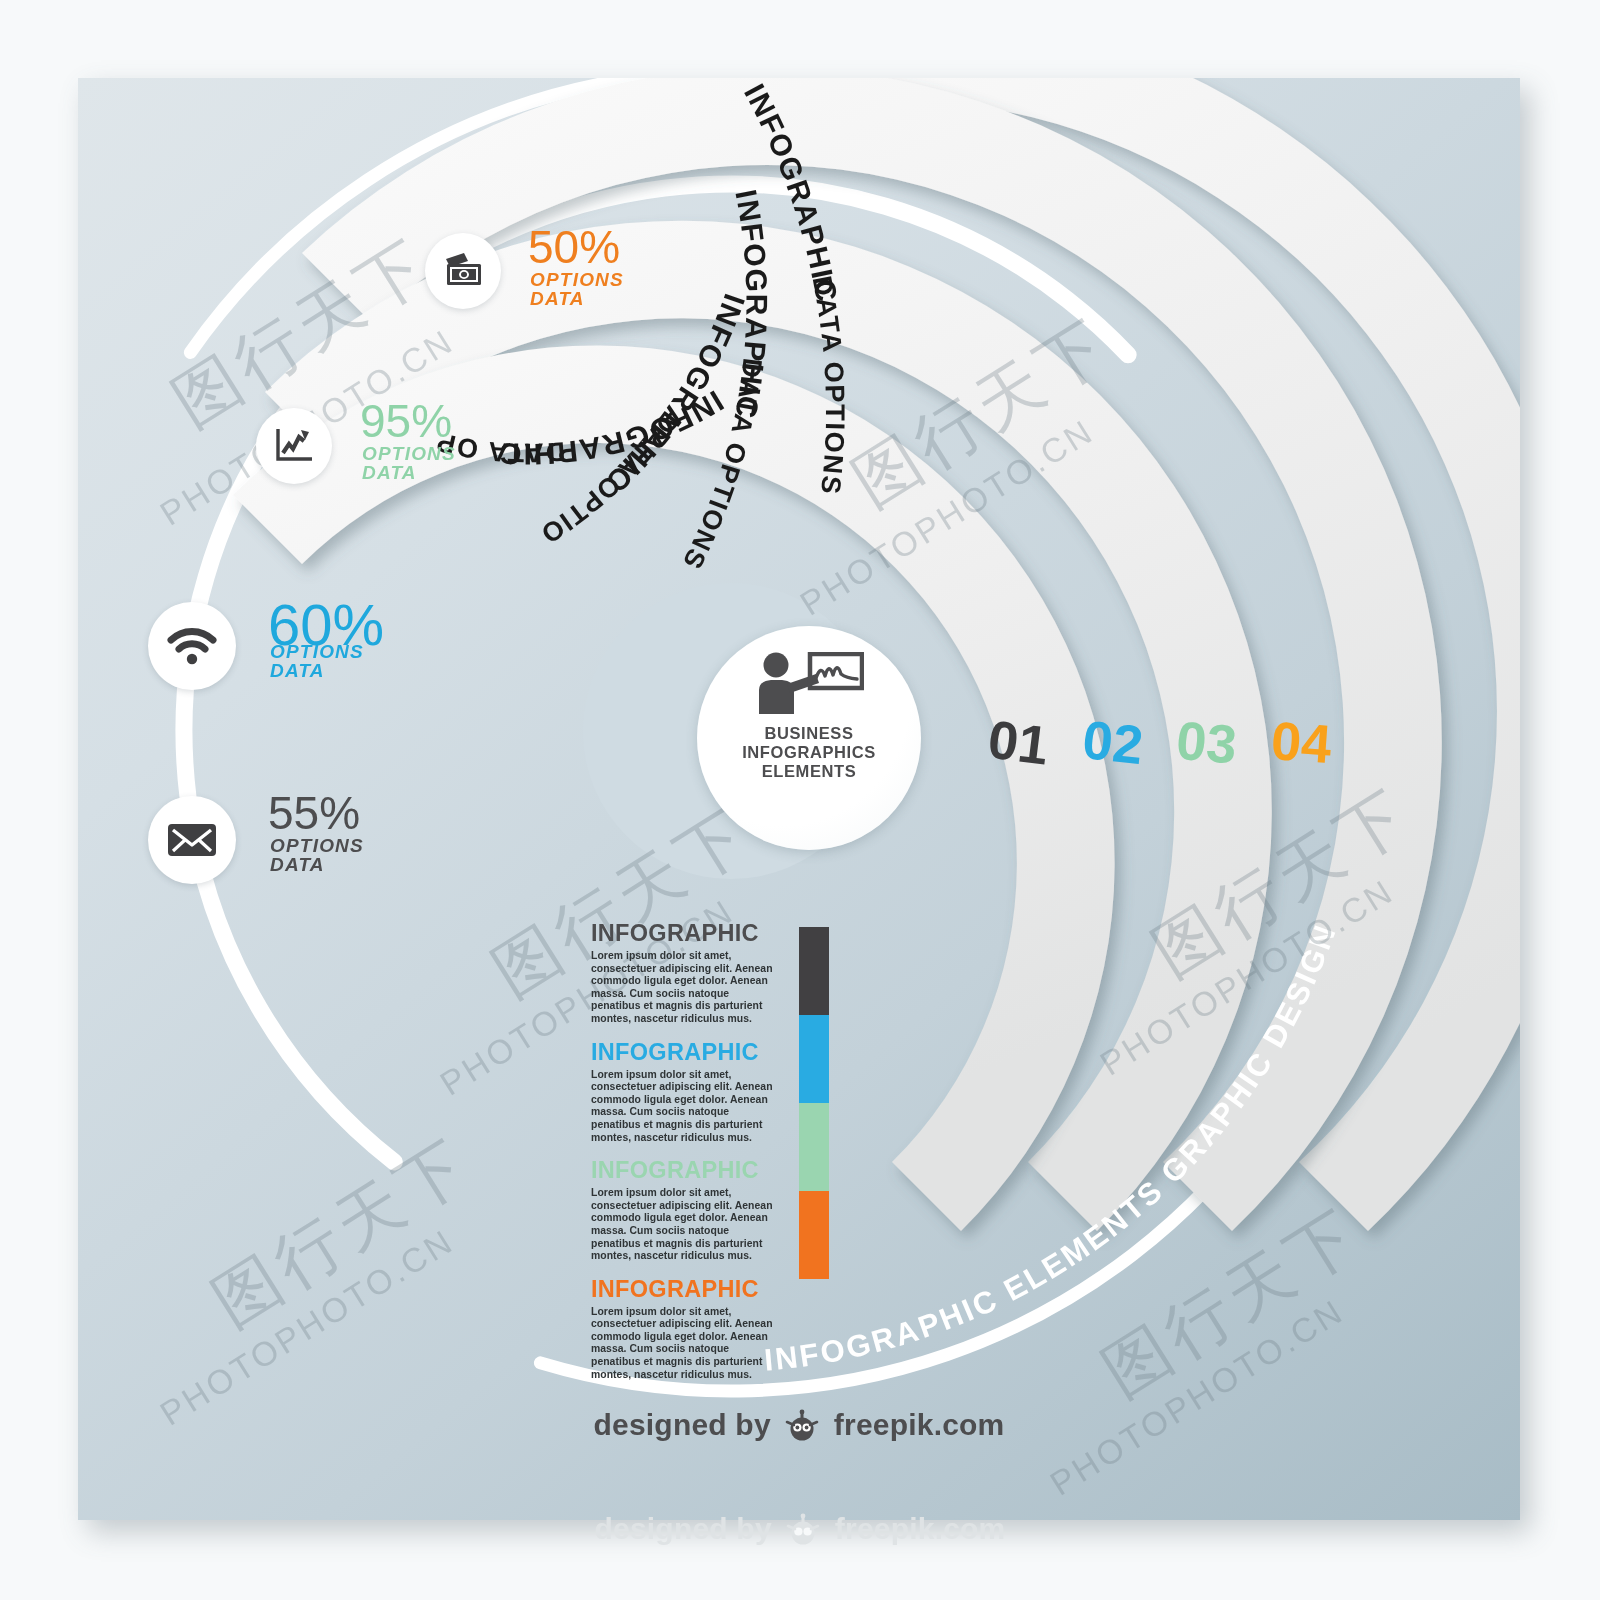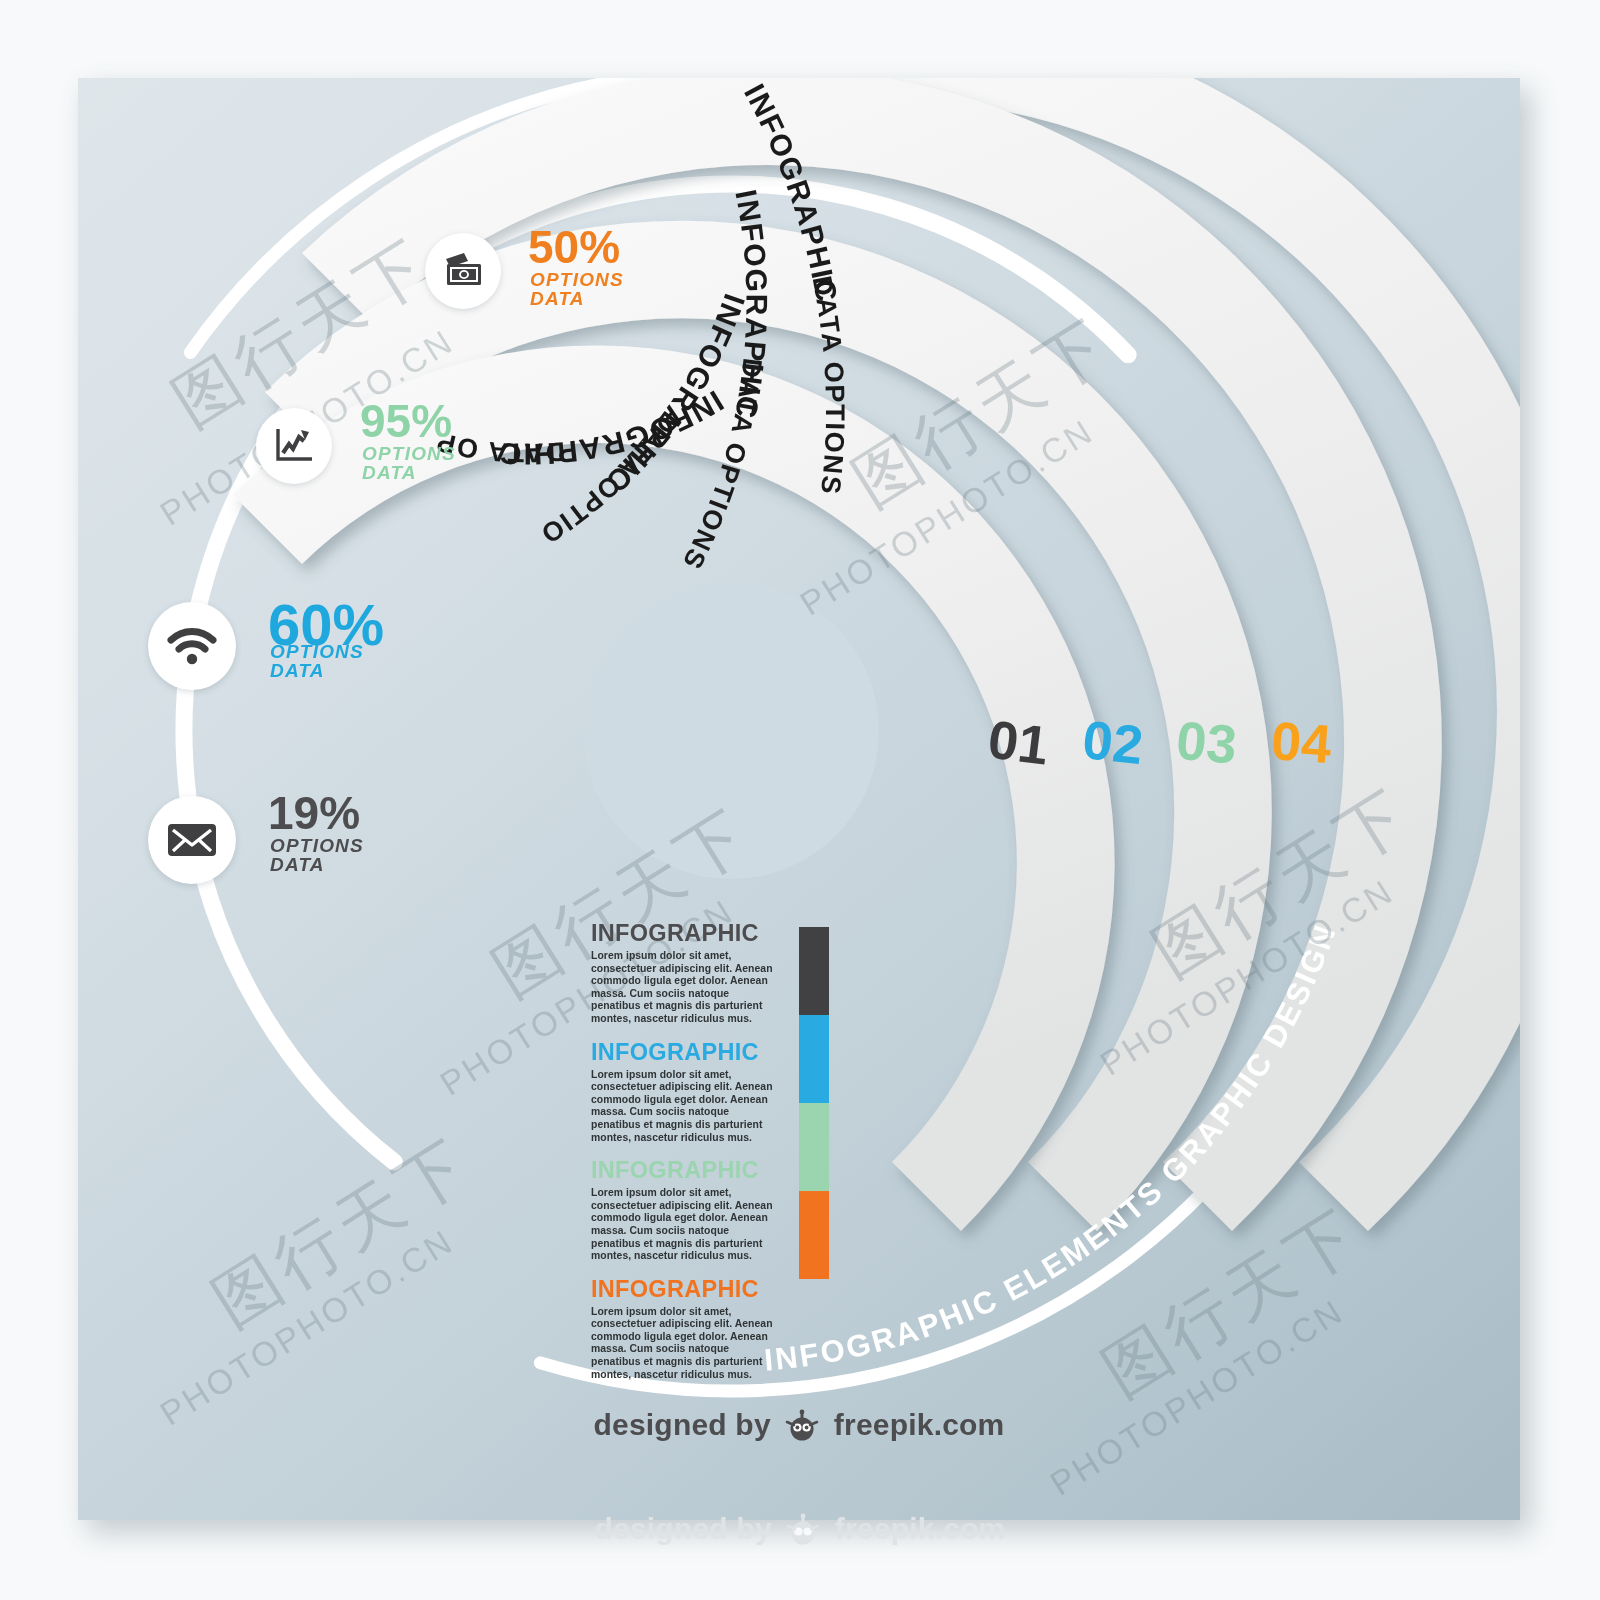--- a/index.html
+++ b/index.html
@@ -31,21 +31,21 @@
   }
   .wmcn{font-size:66px;letter-spacing:6px;font-family:"DejaVu Sans",sans-serif;}
 
   
   .stat{position:absolute;}
   .stat .bubble{
     position:absolute;border-radius:50%;background:#fff;
     display:flex;align-items:center;justify-content:center;
     box-shadow:0 2px 6px rgba(60,80,90,.18);
   }
-  .stat .pct{position:absolute;font-weight:bold;line-height:1;}
+  .stat .pct{position:absolute;font-weight:normal;line-height:1;}
   .stat .sub{position:absolute;font-weight:bold;letter-spacing:1.2px;line-height:1;font-style:italic;}
 
   
   #hub{
     position:absolute;left:619px;top:548px;width:224px;height:224px;border-radius:50%;
     background:radial-gradient(circle at 38% 32%,#ffffff 62%,#f4f7f8 100%);
     box-shadow:0 3px 12px rgba(70,90,100,.22);
     display:flex;flex-direction:column;align-items:center;justify-content:flex-start;
   }
   #hub .hubicon{margin-top:26px;}
@@ -238,24 +238,40 @@
     </div>
 
     <div class="stat">
       <div class="bubble" style="left:70px;top:718px;width:88px;height:88px;">
         <svg width="52" height="38" viewBox="0 0 52 38">
           <rect x="2" y="3" width="48" height="32" rx="4" fill="#3f3f41"></rect>
           <path d="M7 9 L26 24 L45 9" fill="none" stroke="#fff" stroke-width="3.4" stroke-linejoin="round"></path>
           <path d="M7 30 L19 19 M45 30 L33 19" fill="none" stroke="#fff" stroke-width="3.2"></path>
         </svg>
       </div>
-      <div class="pct" style="left: 190px; top: 712px; font-size: 46px; color: rgb(77, 77, 79);">19%</div>
+      <div class="pct" style="left: 190px; top: 712px; font-size: 46px; color: rgb(77, 77, 79);">55%</div>
       <div class="sub" style="left: 192px; top: 758px; font-size: 19px; color: rgb(77, 77, 79);">OPTIONS DATA</div>
     </div>
 
+    <div id="hub">
+      <div class="hubicon">
+        <svg width="110" height="62" viewBox="0 0 110 62">
+          <circle cx="22" cy="13" r="12.5" fill="#4d4d4f"></circle>
+          <path d="M5 62 L5 38 Q5 29 17 28 L28 28 Q40 29 40 38 L40 62 Z" fill="#4d4d4f"></path>
+          <path d="M33 32 L62 22 L65 31 L36 41 Z" fill="#4d4d4f"></path>
+          <rect x="56" y="2" width="52" height="34" fill="none" stroke="#4d4d4f" stroke-width="4.5"></rect>
+          <path d="M62 26 Q67 12 71 24 Q75 10 79 23 Q83 9 87 22 Q92 26 103 27" fill="none" stroke="#4d4d4f" stroke-width="3.4" stroke-linejoin="round" stroke-linecap="round"></path>
+        </svg>
+      </div>
+      <div class="hubtxt">
+        <div>BUSINESS</div>
+        <div>INFOGRAPHICS</div>
+        <div>ELEMENTS</div>
+      </div>
+    </div>
 
     <div id="legend">
       <div class="lgitem">
         <p class="lgtitle" id="lgt0" style="color: rgb(77, 77, 79);">INFOGRAPHIC</p>
         <p class="lgbody">Lorem ipsum dolor sit amet, consectetuer adipiscing elit. Aenean commodo ligula eget dolor. Aenean massa. Cum sociis natoque penatibus et magnis dis parturient montes, nascetur ridiculus mus.</p>
       </div>
       <div class="lgitem">
         <p class="lgtitle" id="lgt1" style="color: rgb(41, 171, 226);">INFOGRAPHIC</p>
         <p class="lgbody">Lorem ipsum dolor sit amet, consectetuer adipiscing elit. Aenean commodo ligula eget dolor. Aenean massa. Cum sociis natoque penatibus et magnis dis parturient montes, nascetur ridiculus mus.</p>
       </div>

